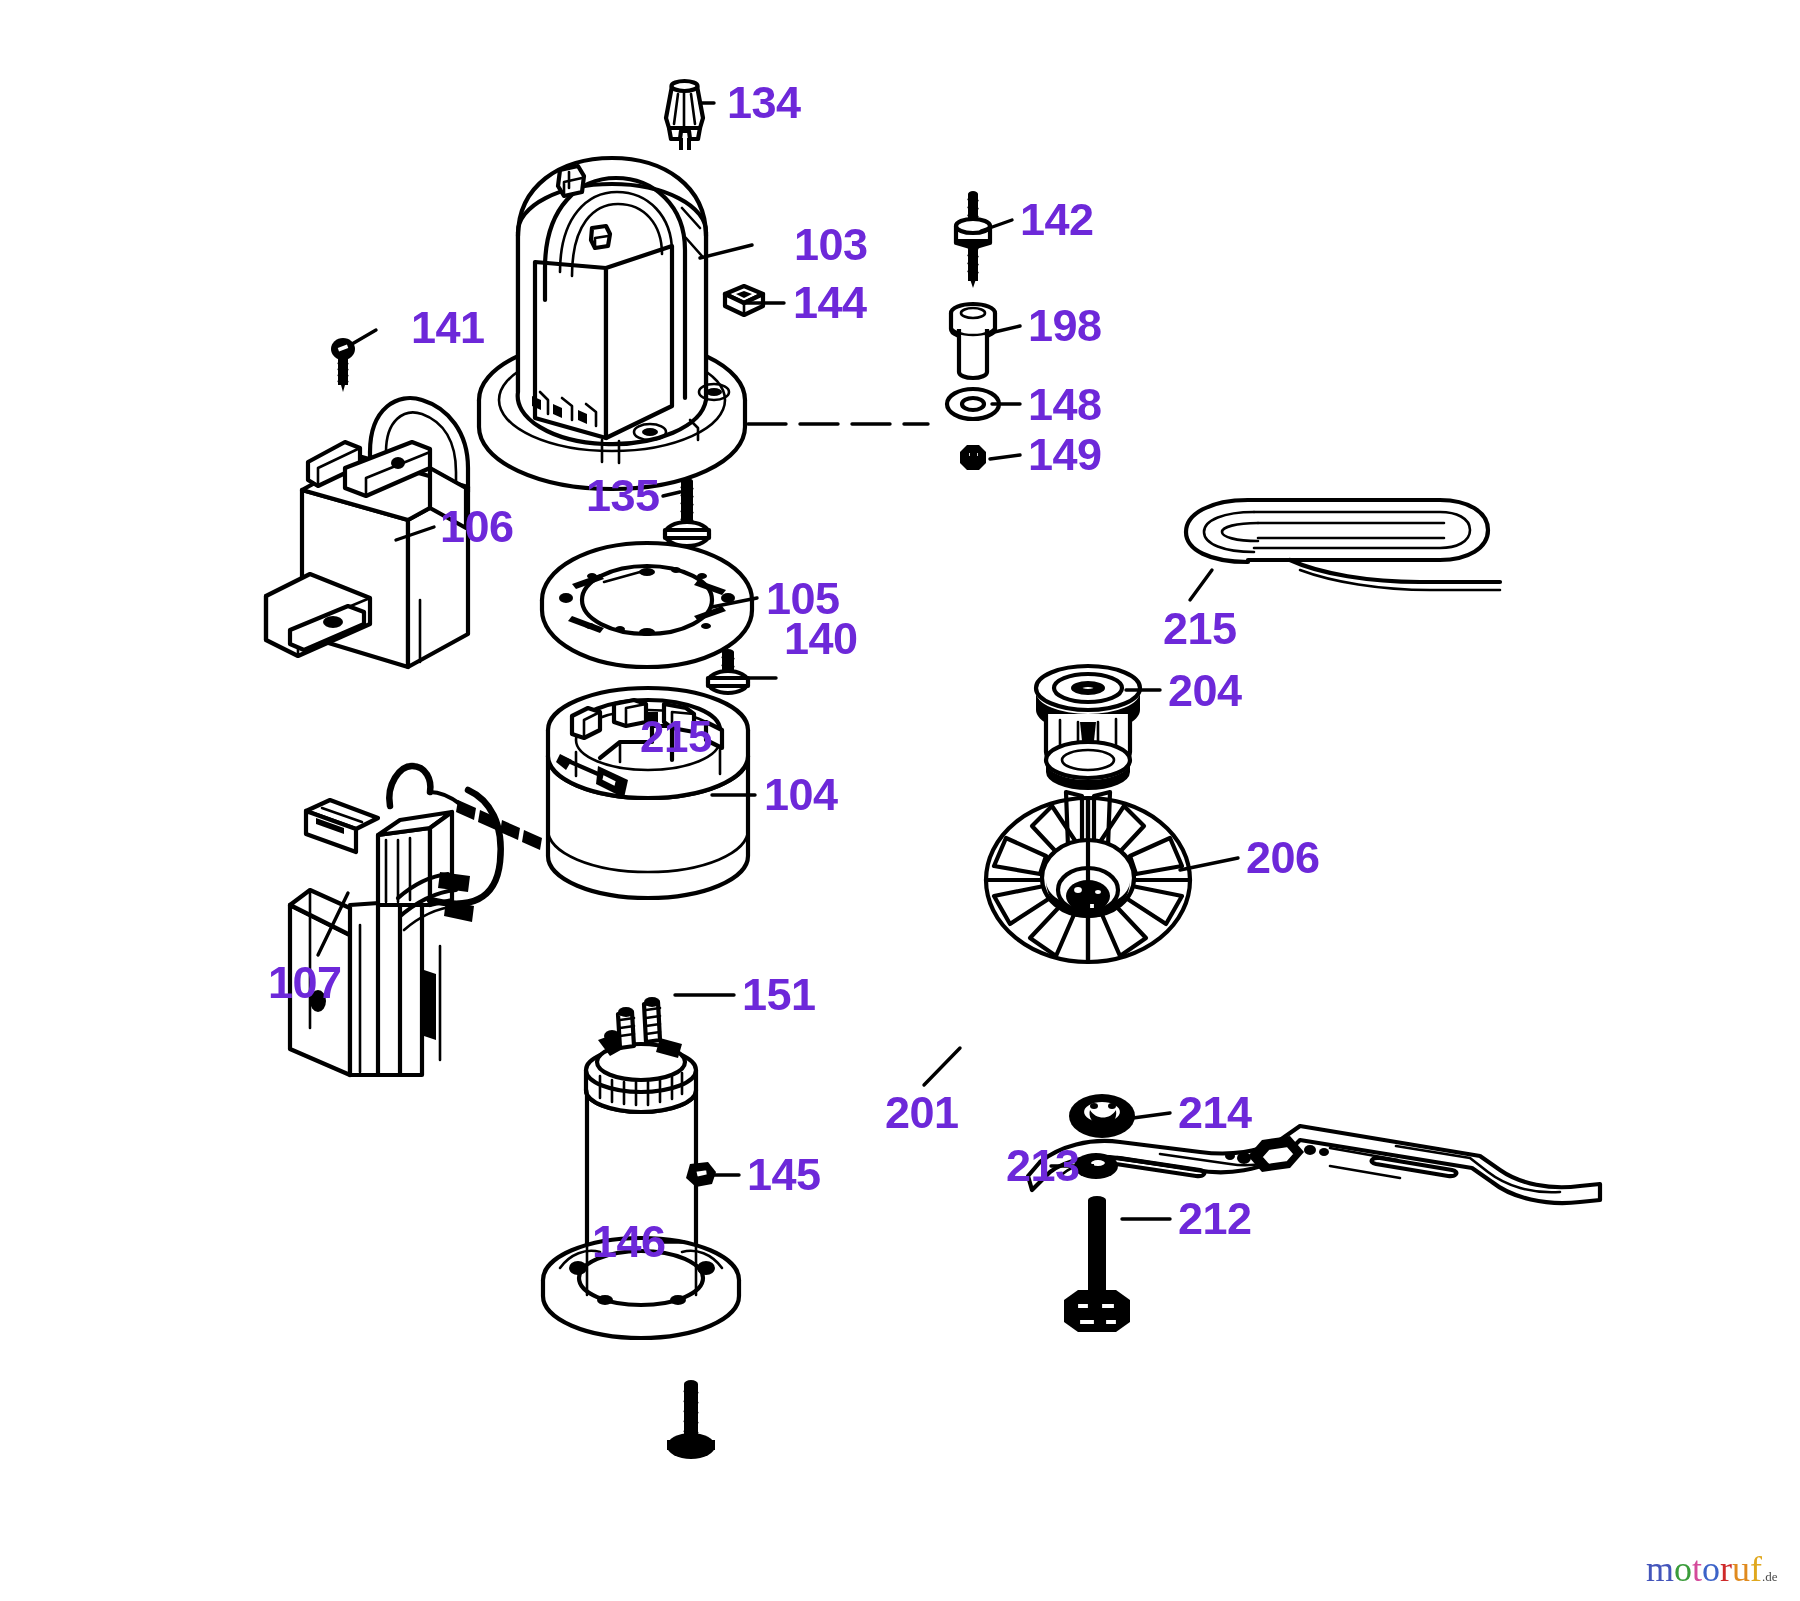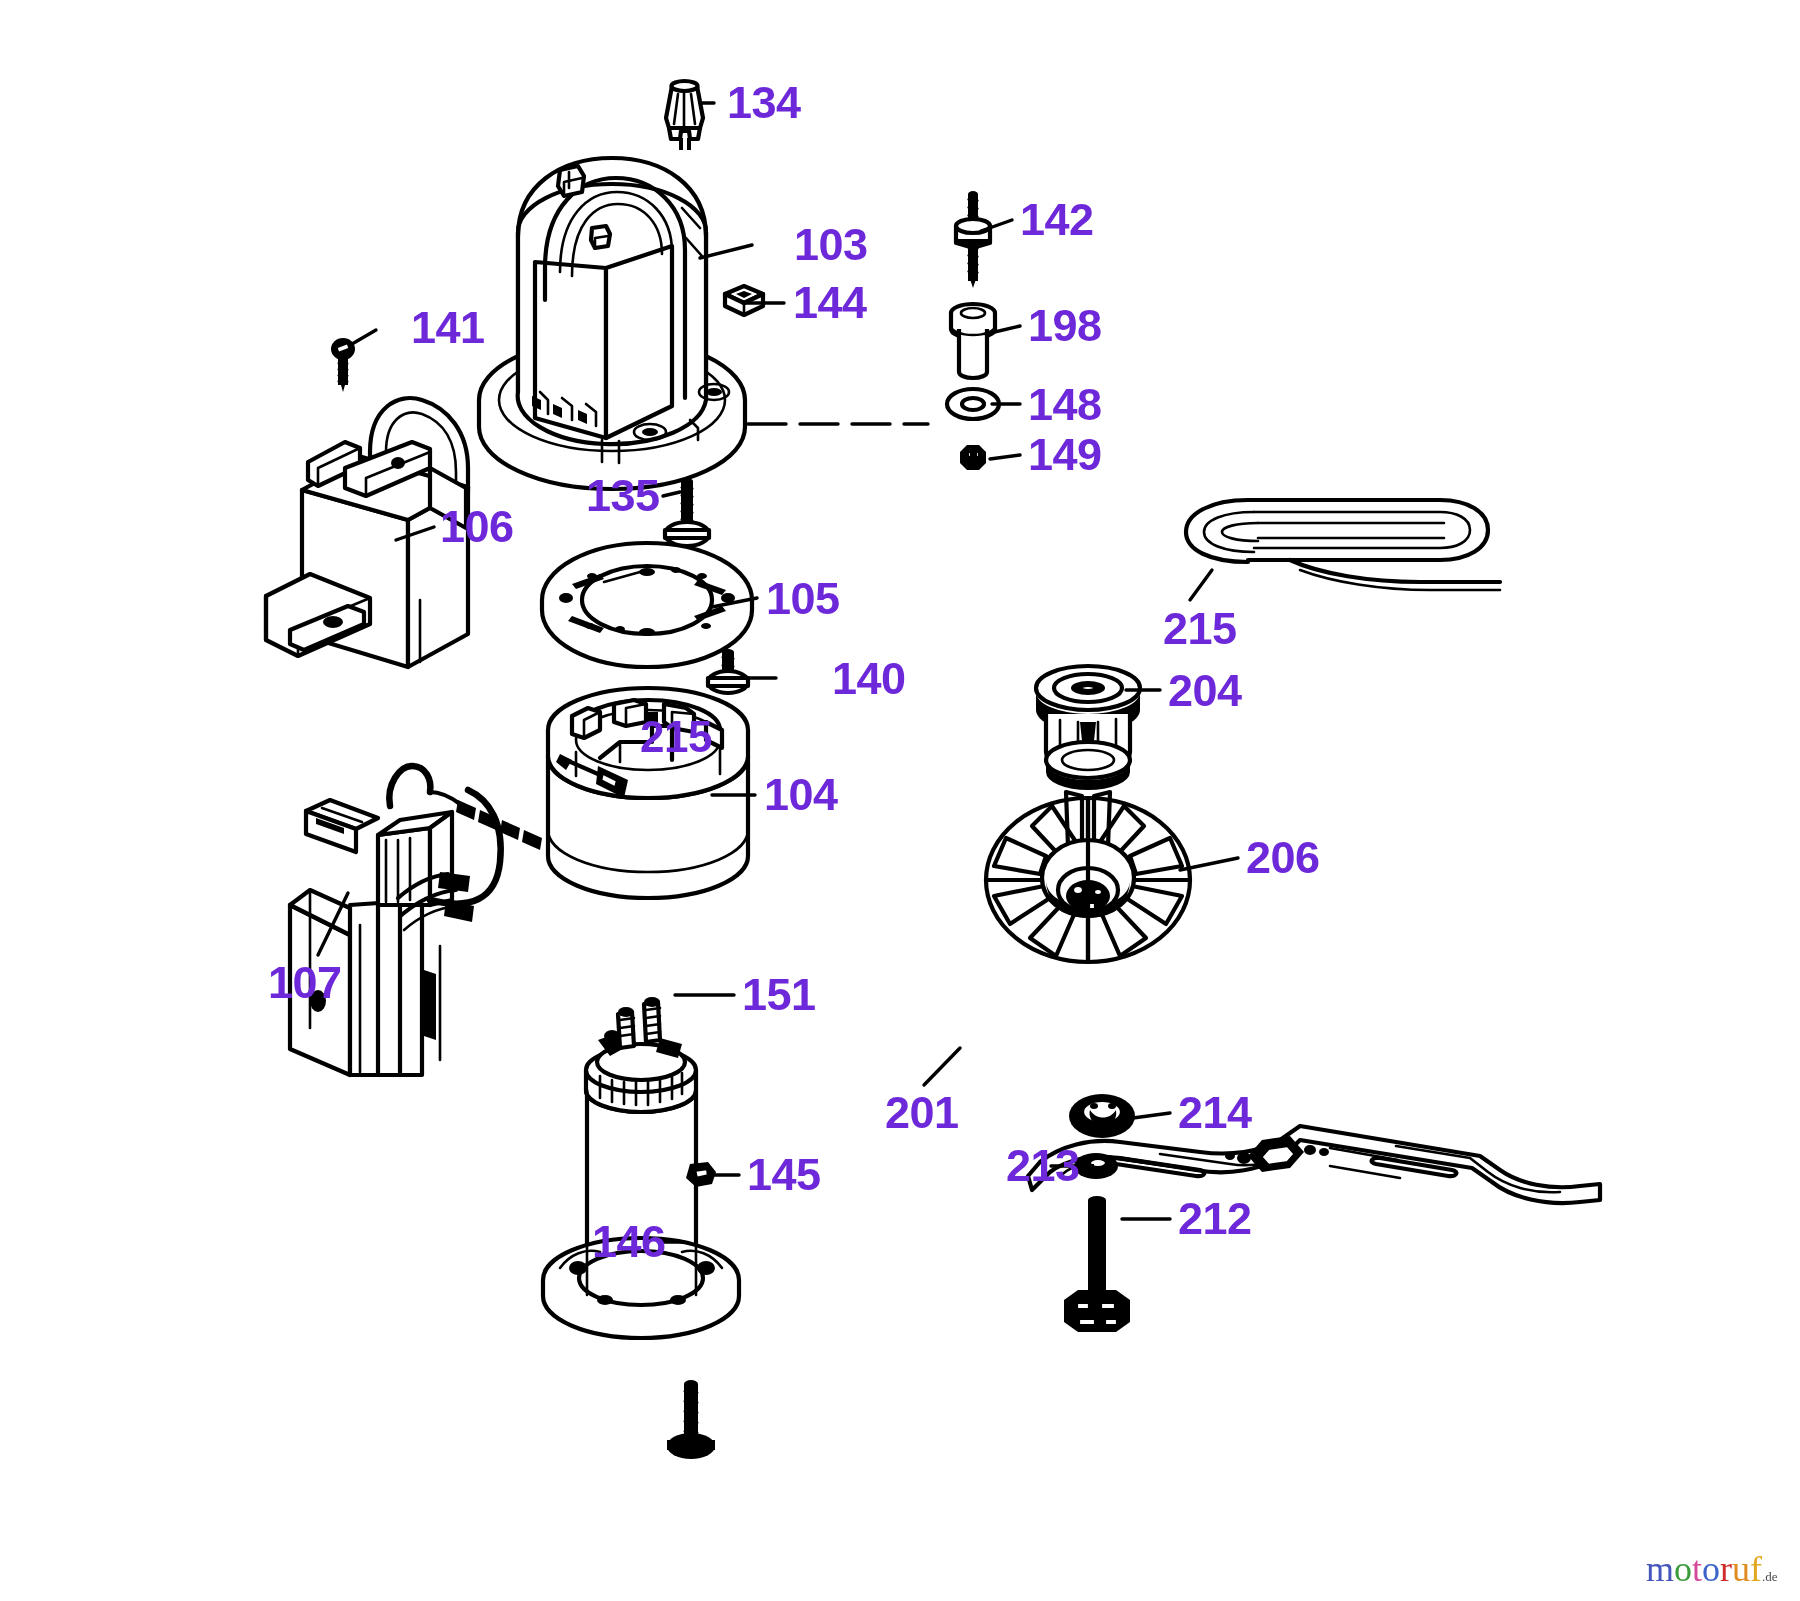--- a/index.html
+++ b/index.html
@@ -482,21 +482,21 @@
       <div class="lbl" style="left: 793px; top: 280px;">144</div>
       <div class="lbl" style="left: 383px; top: 305px; margin-left: 28px;">141</div>
       <div class="lbl" style="left: 1020px; top: 197px;">142</div>
       <div class="lbl" style="left: 1028px; top: 303px;">198</div>
       <div class="lbl" style="left: 1028px; top: 382px;">148</div>
       <div class="lbl" style="left: 1028px; top: 432px;">149</div>
       <div class="lbl" style="left: 586px; top: 473px;">135</div>
       <div class="lbl" style="left: 440px; top: 504px;">106</div>
       <div class="lbl" style="left: 766px; top: 576px;">105</div>
       <div class="lbl" style="left: 1163px; top: 606px;">215</div>
-      <div class="lbl" style="left: 784px; top: 656px; margin-left: 48px;">140</div>
+      <div class="lbl" style="left: 784px; top: 616px;">140</div>
       <div class="lbl" style="left: 1168px; top: 668px;">204</div>
       <div class="lbl" style="left: 764px; top: 772px;">104</div>
       <div class="lbl" style="left: 1246px; top: 835px;">206</div>
       <div class="lbl" style="left: 268px; top: 960px;">107</div>
       <div class="lbl" style="left: 742px; top: 972px;">151</div>
       <div class="lbl" style="left: 885px; top: 1090px;">201</div>
       <div class="lbl" style="left: 1178px; top: 1090px;">214</div>
       <div class="lbl" style="left: 985px; top: 1143px; margin-left: 21px;">213</div>
       <div class="lbl" style="left: 747px; top: 1152px;">145</div>
       <div class="lbl" style="left: 592px; top: 1219px;">146</div>

